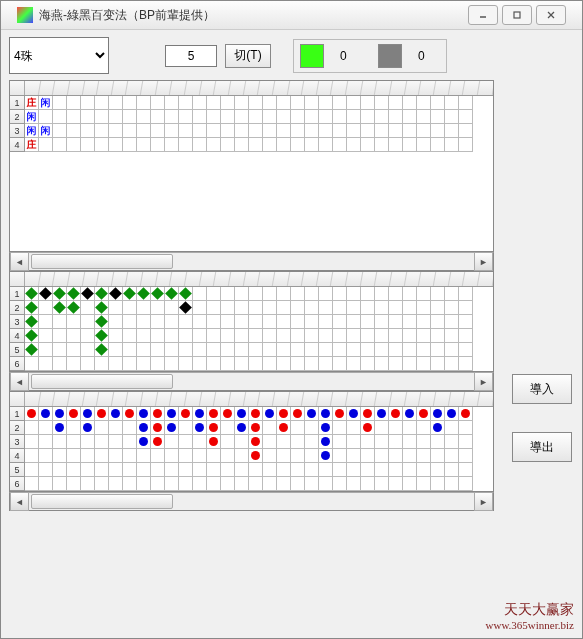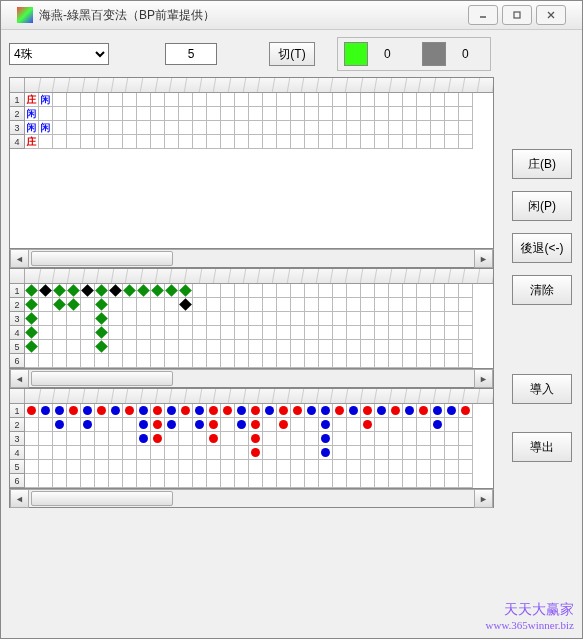--- a/index.html
+++ b/index.html
@@ -6,23 +6,23 @@
   .window { width:583px; height:639px; background:#f0f0f0; border:1px solid #888; box-sizing:border-box; position:relative; }
   .titlebar { height:28px; background:linear-gradient(#fdfdfd,#e8e8e8); border-bottom:1px solid #ccc; display:flex; align-items:center; padding:0 16px; }
   .titlebar .icon { width:16px; height:16px; background:linear-gradient(135deg,#f44,#4f4,#44f); margin-right:6px; }
   .titlebar .title { flex:1; color:#333; }
   .wbtns { display:flex; gap:4px; }
   .wbtn { width:28px; height:18px; border:1px solid #aaa; border-radius:3px; background:#f5f5f5; display:flex; align-items:center; justify-content:center; font-size:10px; color:#555; }
   .wbtn svg { width:10px; height:10px; }
   .client { position:absolute; top:28px; left:0; right:0; bottom:0; padding:8px; box-sizing:border-box; }
   .toprow { display:flex; align-items:center; gap:8px; margin-bottom:6px; }
   select,.num,.btn { font-size:12px; }
-  select { width:100px; height:22px; border:1px solid #7a7a7a; background:#fff; }
+  select { width:100px; height:37px; border:1px solid #7a7a7a; background:#fff; }
   .num { width:46px; height:20px; border:1px solid #7a7a7a; text-align:center; padding:0 2px; background:#fff; }
-  .btn { height:24px; min-width:46px; border:1px solid #888; background:linear-gradient(#fefefe,#e6e6e6); padding:0 8px; cursor:pointer;margin-left:44px; }
+  .btn { height:24px; min-width:46px; border:1px solid #888; background:linear-gradient(#fefefe,#e6e6e6); padding:0 8px; cursor:pointer; }
   .swatch-group { border:1px solid #bbb; padding:4px 6px; display:flex; align-items:center; gap:16px; }
   .swatch { width:22px; height:22px; border:1px solid #888; }
   .sw-green { background:#39ff14; }
   .sw-gray { background:#808080; }
   .swcount { min-width:22px; }
   .rpanel { position:absolute; right:10px; top:120px; width:60px; display:flex; flex-direction:column; gap:12px; }
   .rpanel2 { position:absolute; right:10px; top:345px; width:60px; display:flex; flex-direction:column; gap:28px; }
   .rbtn { height:30px; border:1px solid #888; background:linear-gradient(#fefefe,#e6e6e6); font-size:12px; cursor:pointer; }
 
   .gridbox { border:1px solid #888; background:#fff; margin-right:80px; overflow:hidden; position:relative; }
@@ -39,21 +39,21 @@
   .d-green { background:#0b8f0b; }
   .d-black { background:#000; }
   .circle { width:9px; height:9px; border-radius:50%; }
   .c-red { background:#e00; }
   .c-blue { background:#00d; }
   .hscroll { height:17px; border:1px solid #888; border-top:1px solid #aaa; background:#efefef; margin-right:80px; display:flex; align-items:center; }
   .hscroll .arrow { width:17px; height:100%; border:1px solid #aaa; background:linear-gradient(#fdfdfd,#ddd); display:flex; align-items:center; justify-content:center; font-size:9px; color:#555; }
   .hscroll .track { flex:1; position:relative; height:100%; }
   .hscroll .thumb { position:absolute; left:2px; top:1px; width:140px; height:13px; border:1px solid #aaa; background:linear-gradient(#fdfdfd,#e0e0e0); border-radius:2px; }
   .seclabel { margin:4px 0 2px 0; }
-  .watermark { position:absolute; right:8px; bottom:6px; text-align:right; color:#8b5cf6; font-size:14px; font-family:"Microsoft YaHei"; line-height:1.2; pointer-events:none; }
+  .watermark { position:absolute; right:8px; bottom:6px; text-align:right; color:#7f1d1d; font-size:14px; font-family:"Microsoft YaHei"; line-height:1.2; pointer-events:none; }
   .ns { user-select:none; }
 </style>
 </head>
 <body>
 
 <div class="window">
   <div class="titlebar">
     <div class="icon"></div>
     <div class="title">海燕-綠黑百变法（BP前輩提供）</div>
     <div class="wbtns">
@@ -937,26 +937,20 @@
         </div>
       </div>
     <div class="hscroll">
       <div class="arrow ns">◄</div>
       <div class="track">
           <div class="thumb"></div>
         </div>
       <div class="arrow ns">►</div>
     </div>
 
-    <div class="rpanel">
-      <button class="rbtn">庄(B)</button>
-      <button class="rbtn">闲(P)</button>
-      <button class="rbtn">後退(&lt;-)</button>
-      <button class="rbtn">清除</button>
-    </div>
     <div class="rpanel2">
       <button class="rbtn">導入</button>
       <button class="rbtn">導出</button>
     </div>
 
     <div class="watermark">
       <div>天天大赢家</div>
       <div style="font-size:11px">www.365winner.biz</div>
     </div>
   </div>

